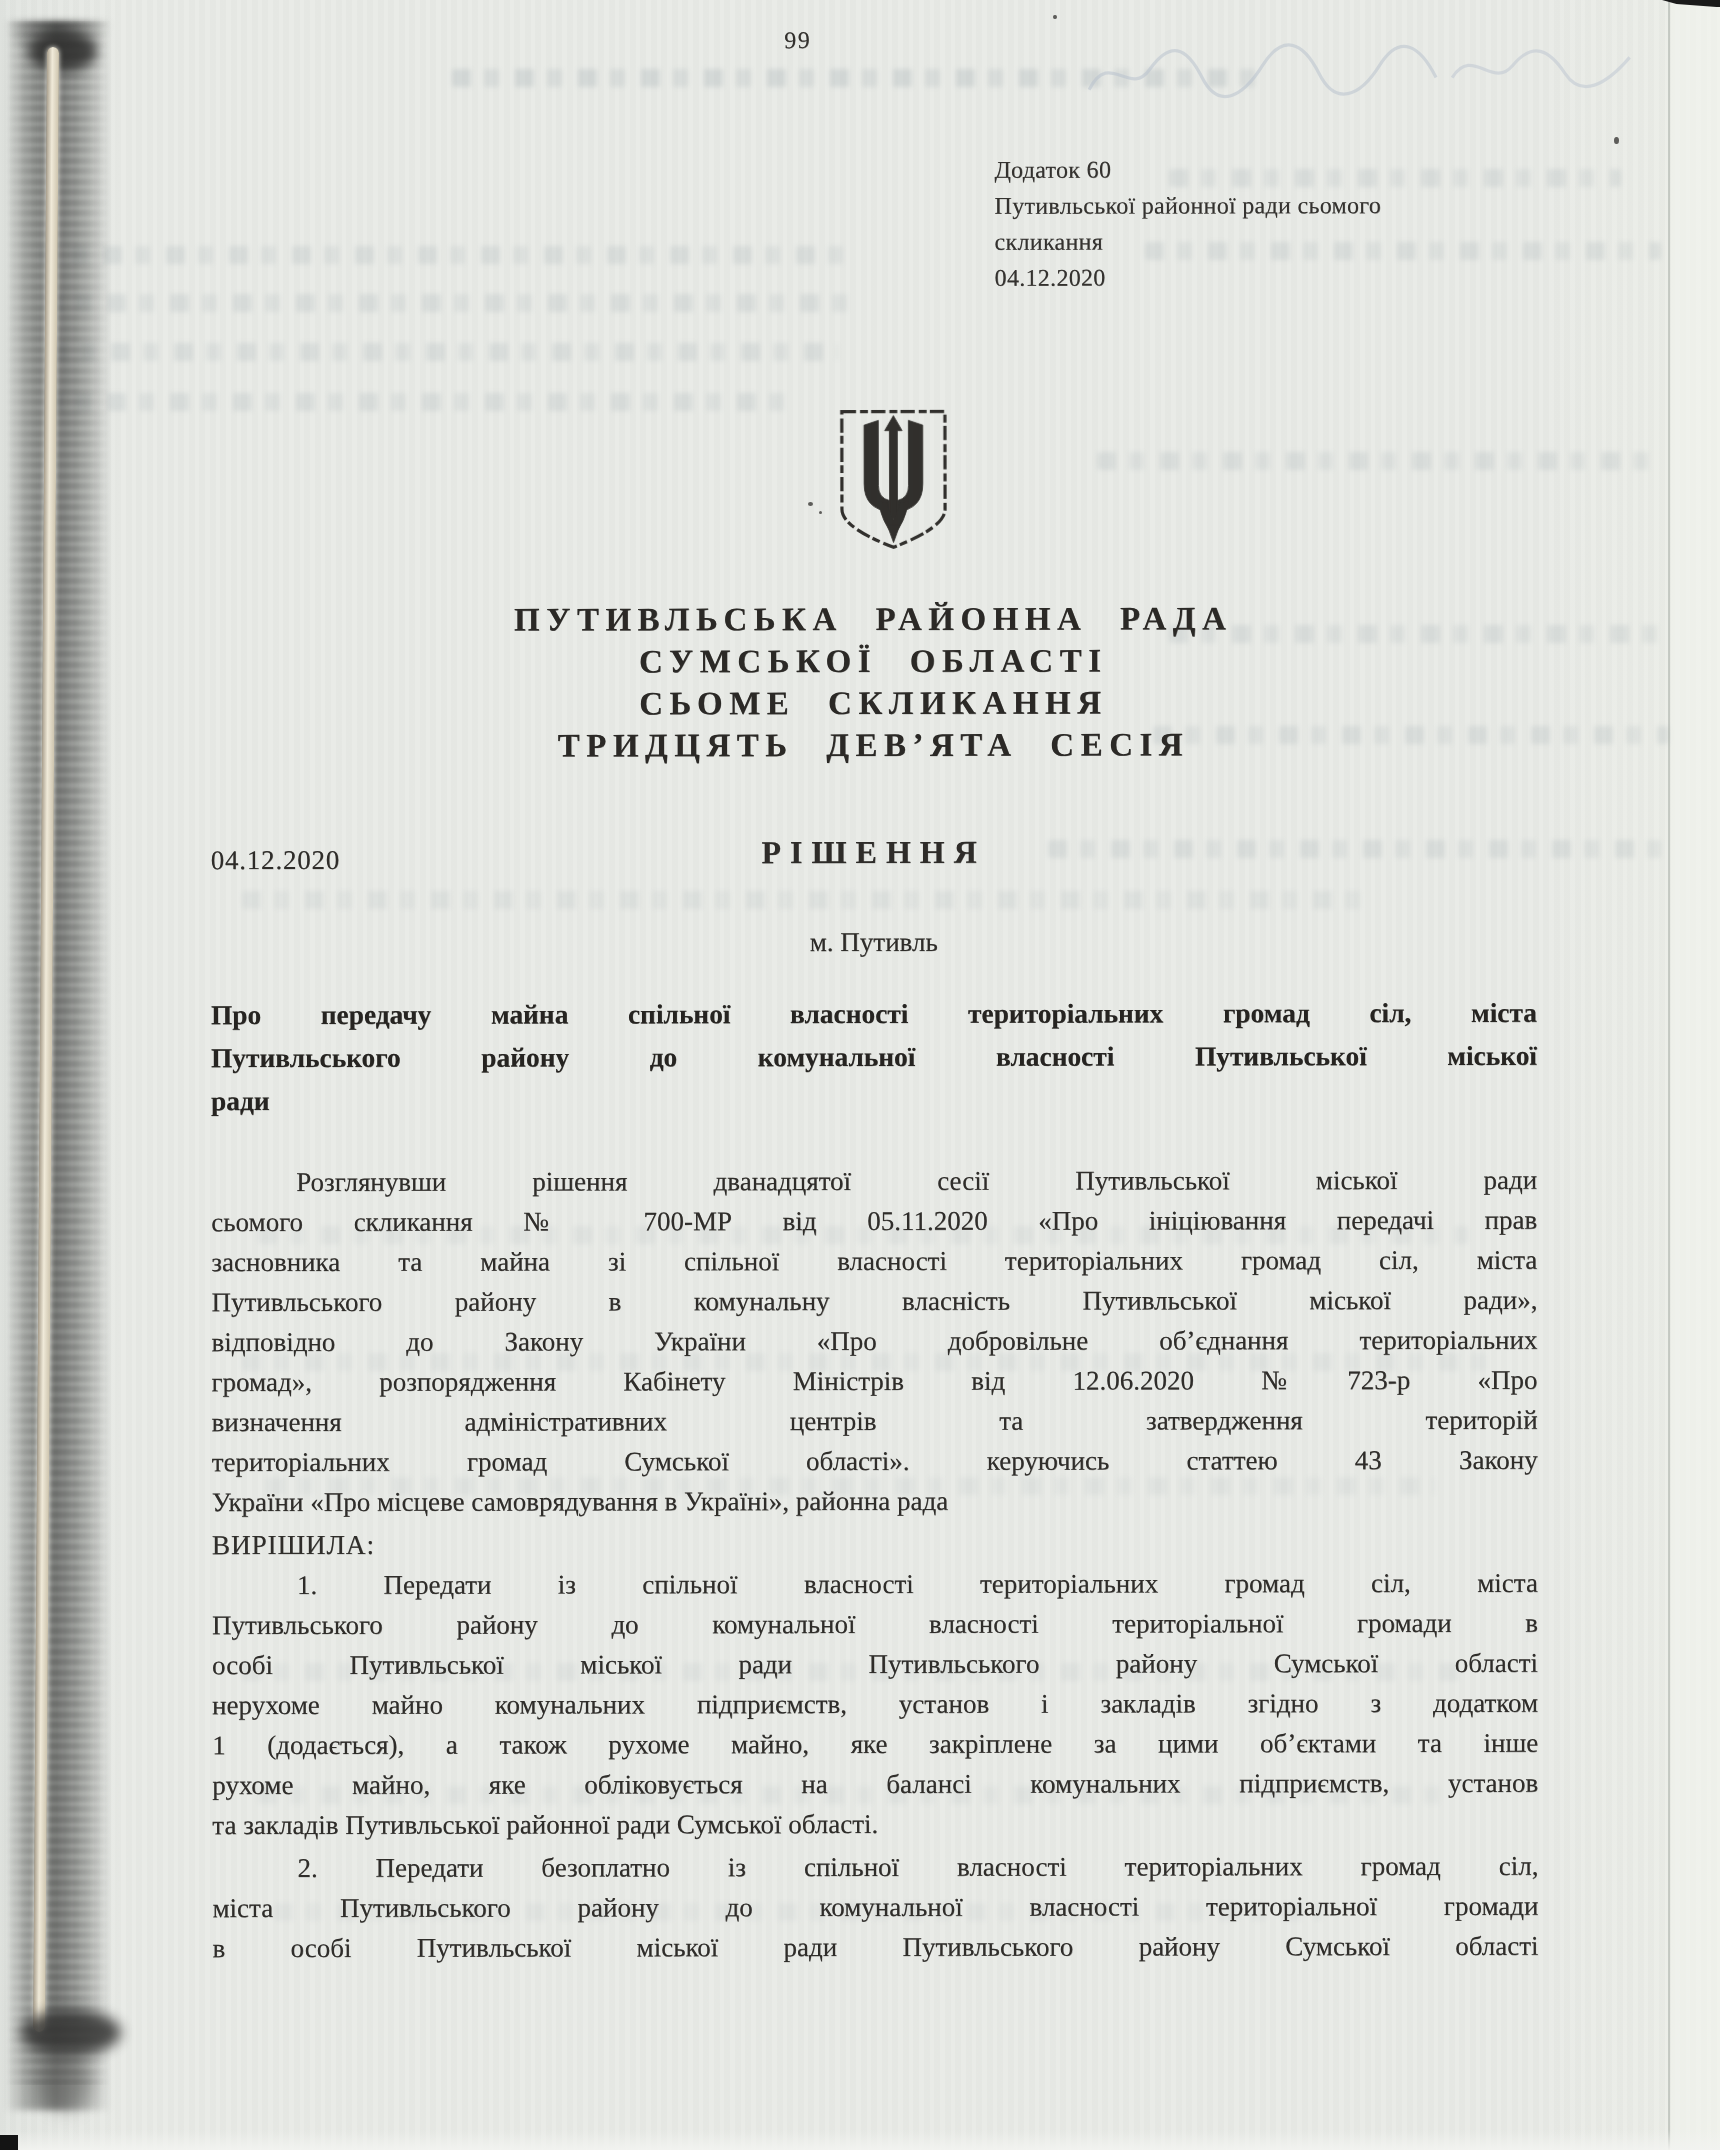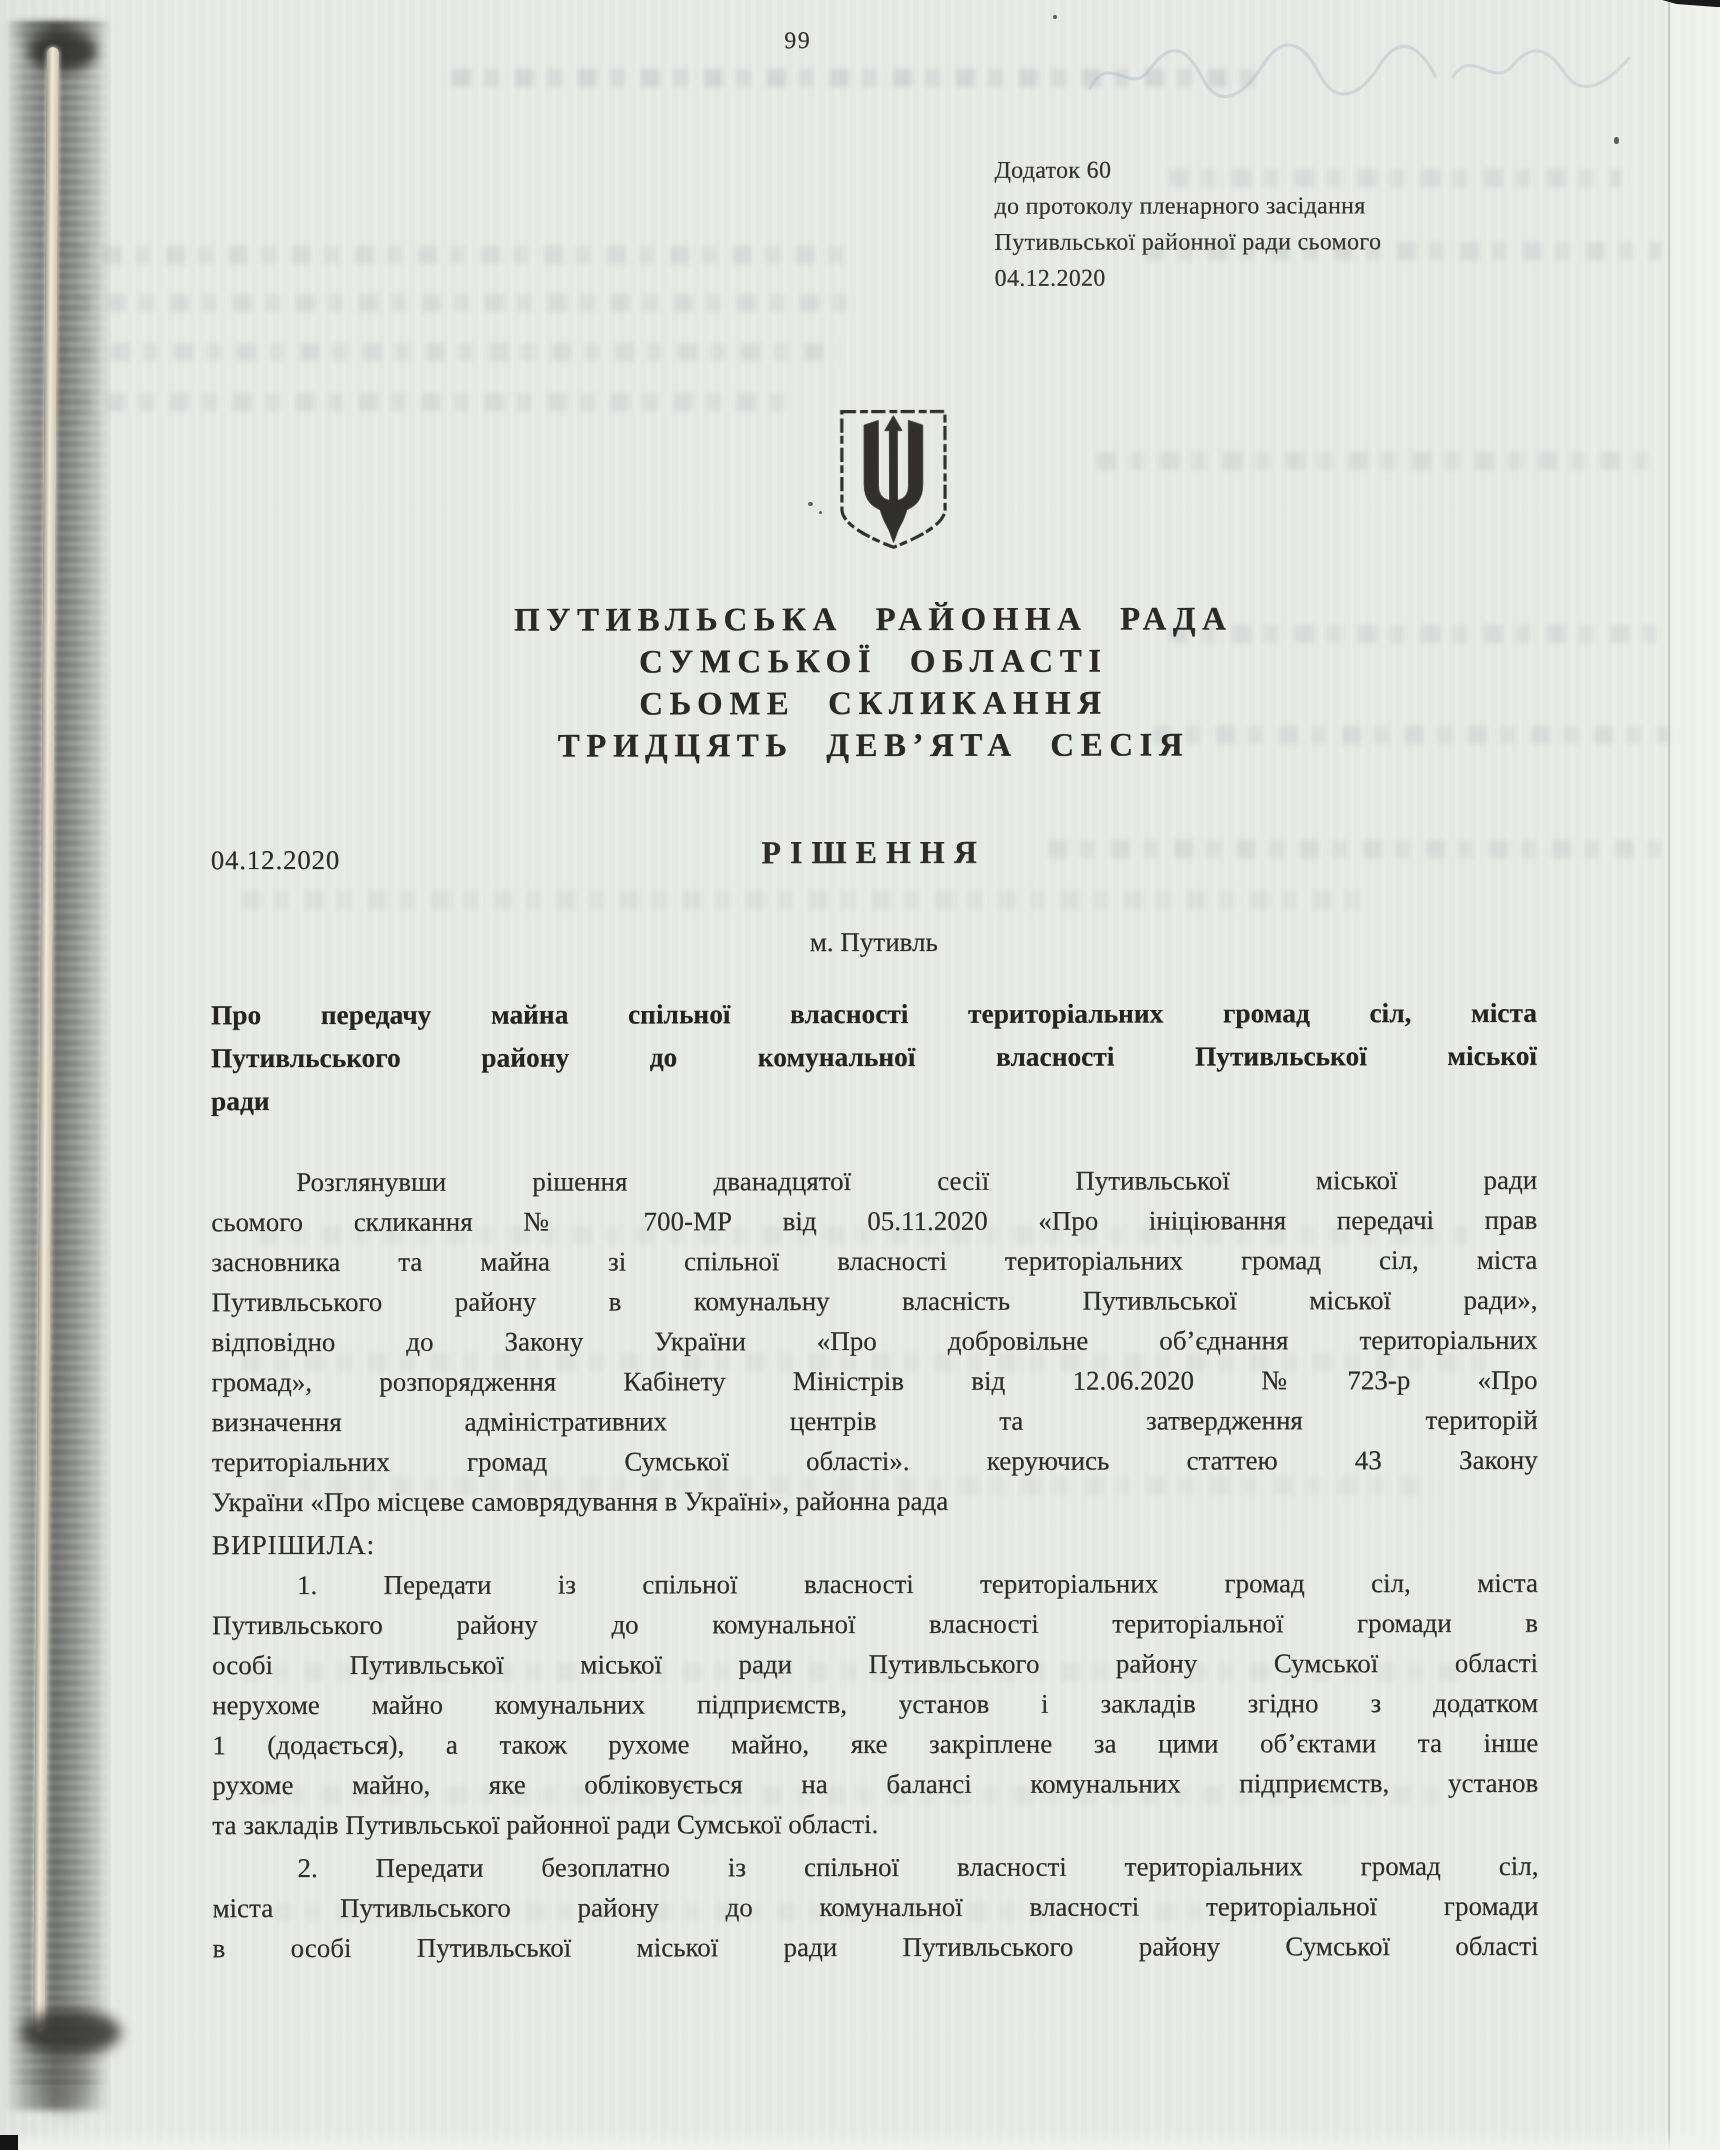--- a/index.html
+++ b/index.html
@@ -109,22 +109,22 @@
     <path d="M20 85 C45 35 70 95 95 60 S140 30 160 70 S210 95 235 55 S285 25 305 65 S355 95 380 55 S430 30 450 70" stroke="#b6c0cd" stroke-width="4"></path>
     <path d="M470 70 C495 30 520 85 545 55 S590 35 610 65 S660 80 690 45" stroke="#bcc5d1" stroke-width="4"></path>
   </svg>
 
   <div class="doc">
 
     <div class="abs page-number txt">99</div>
 
     <div class="abs block appendix txt">
         <div>Додаток 60</div>
-        <div>до протоколу пленарного засідання</div>
         <div>Путивльської районної ради сьомого</div>
+        <div>скликання</div>
         <div>04.12.2020</div>
       </div>
 
     <svg class="emblem" width="119" height="147" viewBox="0 0 150 185">
       <path d="M10 7 H140 V130 Q140 153 75 178 Q10 153 10 130 Z" fill="none" stroke="#24221f" stroke-width="4" stroke-dasharray="18 5 10 4"></path>
       <g fill="#24221f" stroke="#24221f" stroke-width="1">
         <path d="M75 12 L86 31 L80 31 L80 142 L70 142 L70 31 L64 31 Z"></path>
         <path d="M38 24 L56 18 L56 100 Q56 116 70 119 L70 133 Q38 130 38 98 Z"></path>
         <path d="M112 24 L94 18 L94 100 Q94 116 80 119 L80 133 Q112 130 112 98 Z"></path>
         <path d="M56 120 Q60 146 75 163 Q90 146 94 120 L83 122 Q80 136 75 143 Q70 136 67 122 Z"></path>

